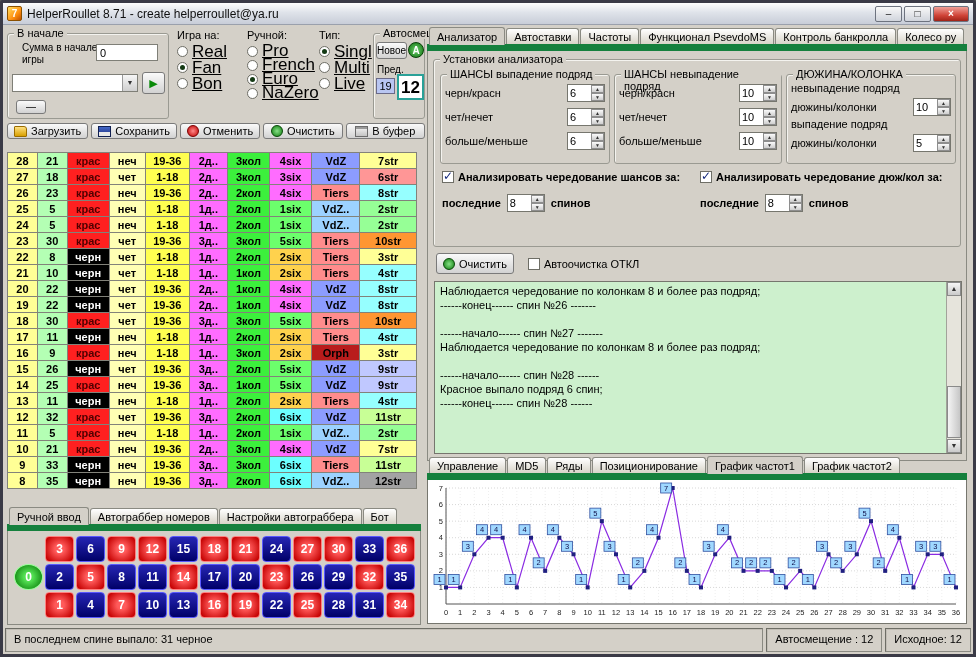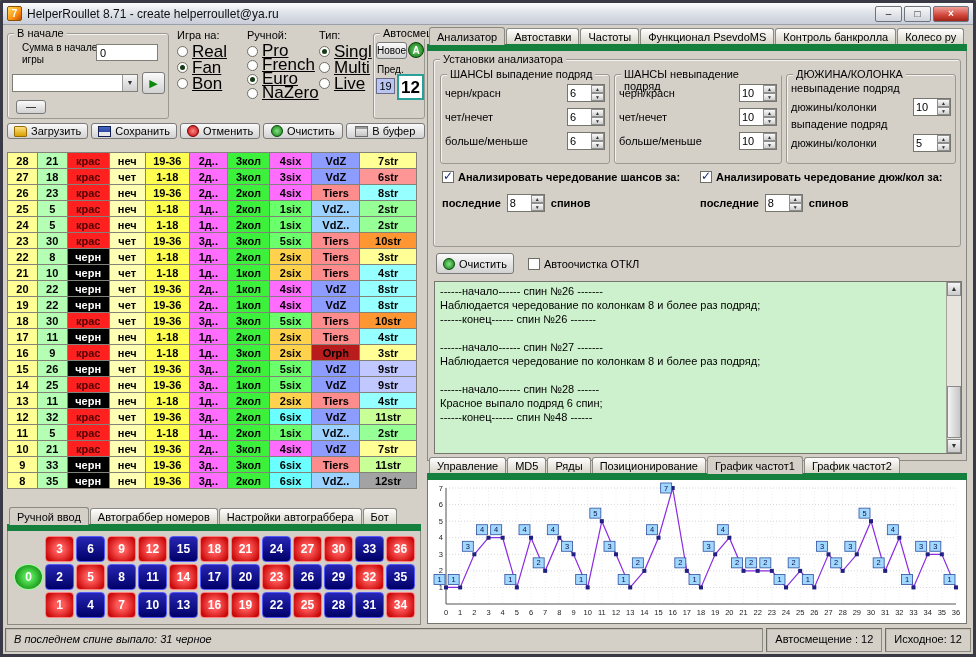--- a/index.html
+++ b/index.html
@@ -123,21 +123,21 @@
   .sbtn{height:14px;background:linear-gradient(#f6f6f6,#cacaca);border:1px solid #8a8a8a;font-size:7px;text-align:center;line-height:12px;color:#333;}
   .strack{flex:1;position:relative;}
   .sthumb{position:absolute;left:0;right:0;bottom:1px;height:52px;background:linear-gradient(90deg,#f4f4f4,#c6c6c6);border:1px solid #8a8a8a;}
   .bottom-tabs{position:absolute;left:424px;top:436px;width:540px;height:19px;}
   .chart-panel{position:absolute;left:424px;top:455px;width:540px;height:144px;background:#fff;border:1px solid #76766e;border-top:none;padding:2px;}
 
   
   .statusbar{position:absolute;left:2px;right:2px;bottom:2px;height:24px;display:flex;gap:3px;}
   .status-panel{border:1px solid #8a8a82;border-top-color:#6e6e66;border-left-color:#6e6e66;box-shadow:inset 1px 1px 0 #c2beb6;
     background:#d4d0c8;font-size:11px;line-height:21px;padding:0 8px;white-space:nowrap;}
-  .status-panel.msg{flex:1;font-style:italic;}
+  .status-panel.msg{flex:1;}
 </style>
 </head>
 <body>
 
 <div class="window">
   <div class="titlebar">
     <span class="app-icon">7</span>
     <span class="title-text">HelperRoullet 8.71 - create helperroullet@ya.ru</span>
     <span class="winbtns">
       <span class="winbtn">–</span>
@@ -703,30 +703,29 @@
           <span class="icon-recycle"></span>
           <span>Очистить</span>
         </button>
         <span class="checkbox-row" id="autoclear-row">
             <span class="cb"></span>
             <span>Автоочистка ОТКЛ</span>
           </span>
       </div>
       <div class="log-wrap">
         <div class="log" id="log">
-            <div class="logline">------начало------ спин №26 -------</div>
             <div class="logline">Наблюдается чередование по колонкам 8 и более раз подряд;</div>
             <div class="logline">------конец------ спин №26 -------</div>
             <div class="logline">&nbsp;</div>
             <div class="logline">------начало------ спин №27 -------</div>
             <div class="logline">Наблюдается чередование по колонкам 8 и более раз подряд;</div>
             <div class="logline">&nbsp;</div>
             <div class="logline">------начало------ спин №28 ------</div>
             <div class="logline">Красное выпало подряд 6 спин;</div>
-            <div class="logline">------конец------ спин №48 ------</div>
+            <div class="logline">------конец------ спин №28 ------</div>
           </div>
         <div class="vscroll">
           <div class="sbtn">▲</div>
           <div class="strack">
               <div class="sthumb"></div>
             </div>
           <div class="sbtn">▼</div>
         </div>
       </div>
     </div>

